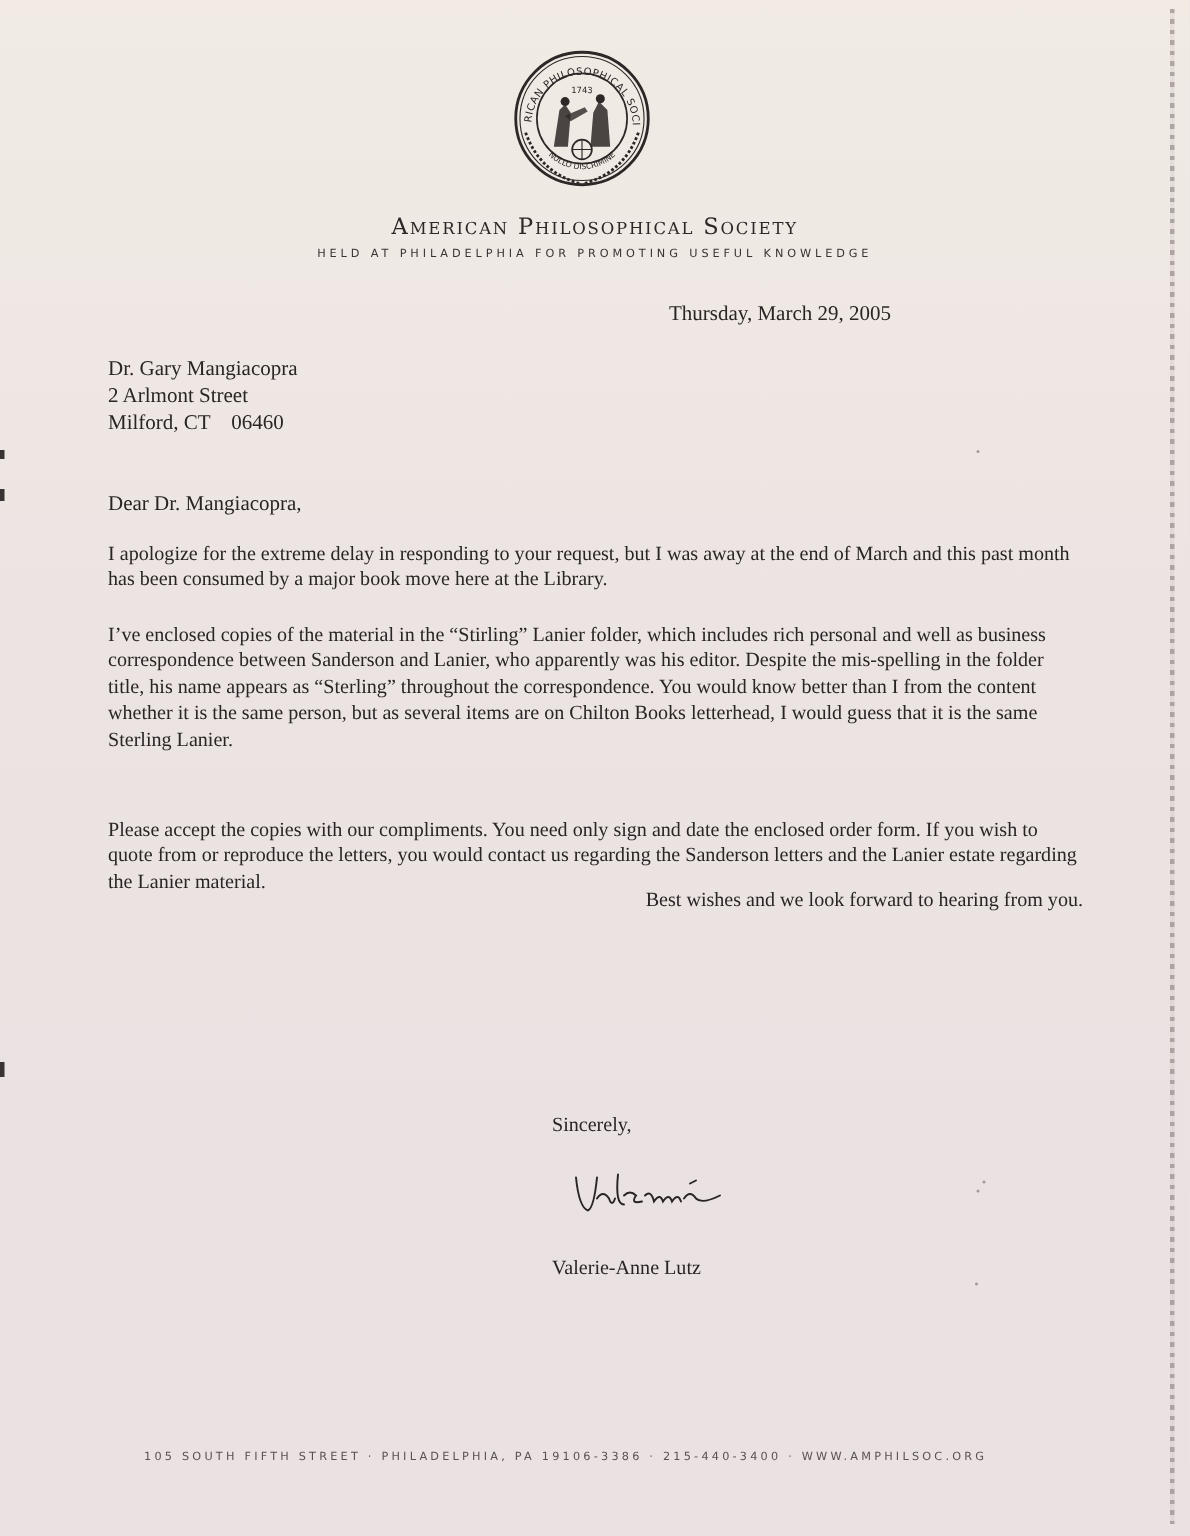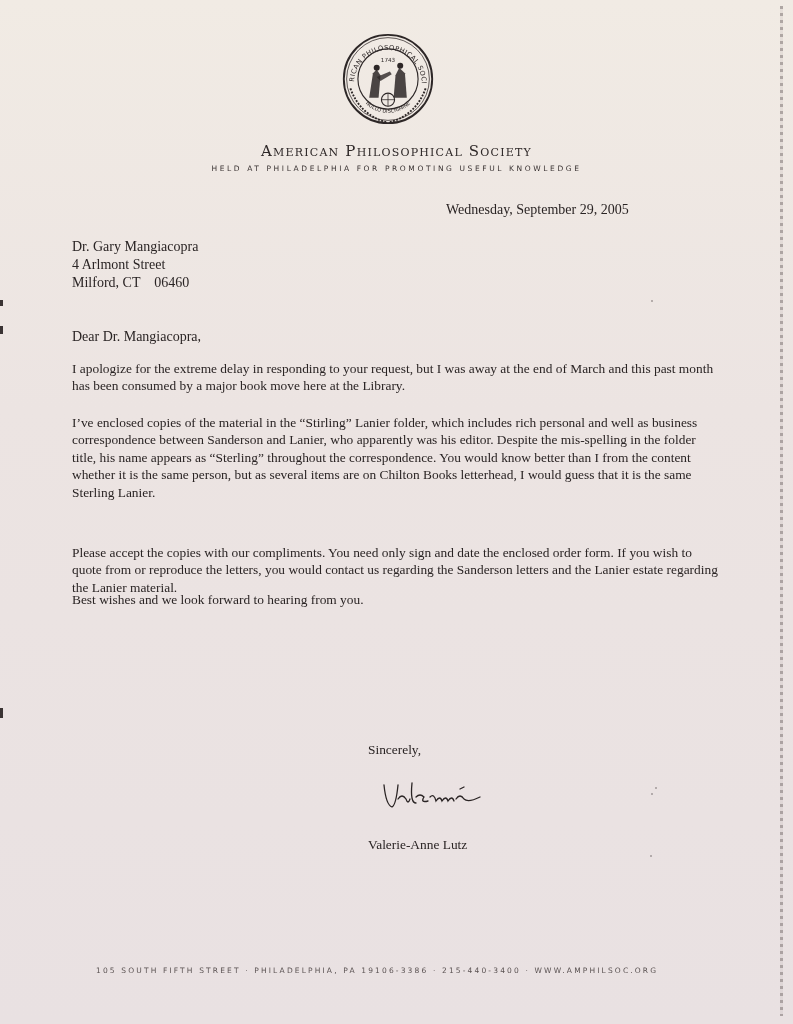--- a/index.html
+++ b/index.html
@@ -170,34 +170,34 @@
     <line x1="43" y1="72" x2="57" y2="72" stroke="#2d2727" stroke-width="0.8"></line>
     <line x1="50" y1="65" x2="50" y2="79" stroke="#2d2727" stroke-width="0.8"></line>
 
     <path d="M10 60 Q 20 88 48 96" fill="none" stroke="#2d2727" stroke-width="2" stroke-dasharray="2 1.5"></path>
     <path d="M90 60 Q 80 88 52 96" fill="none" stroke="#2d2727" stroke-width="2" stroke-dasharray="2 1.5"></path>
   </svg>
 
   <div class="society-name">American Philosophical Society</div>
   <div class="society-motto">HELD AT PHILADELPHIA FOR PROMOTING USEFUL KNOWLEDGE</div>
 
-  <div class="date">Wednesday, September 29, 2005</div>
+  <div class="date">Thursday, March 29, 2005</div>
 
   <div class="address">
     <div>Dr. Gary Mangiacopra</div>
-    <div>4 Arlmont Street</div>
+    <div>2 Arlmont Street</div>
     <div style="white-space:pre;">Milford, CT    06460</div>
   </div>
 
   <div class="salutation">Dear Dr. Mangiacopra,</div>
 
   <div class="body-para" style="top:360px;">I apologize for the extreme delay in responding to your request, but I was away at the end of March and this past month has been consumed by a major book move here at the Library.</div>
   <div class="body-para" style="top:414px;">I’ve enclosed copies of the material in the “Stirling” Lanier folder, which includes rich personal and well as business correspondence between Sanderson and Lanier, who apparently was his editor.  Despite the mis-spelling in the folder title, his name appears as “Sterling” throughout the correspondence.  You would know better than I from the content whether it is the same person, but as several items are on Chilton Books letterhead, I would guess that it is the same Sterling Lanier.</div>
   <div class="body-para" style="top:520px;margin-top:24px;">Please accept the copies with our compliments.  You need only sign and date the enclosed order form.  If you wish to quote from or reproduce the letters, you would contact us regarding the Sanderson letters and the Lanier estate regarding the Lanier material.</div>
-  <div class="body-para" style="top:591px;">Best wishes and we look forward to hearing from you.</div>
+  <div class="body-para" style="top:591px;text-align:right;">Best wishes and we look forward to hearing from you.</div>
 
   <div class="closing">Sincerely,</div>
 
   <svg class="signature" viewBox="0 0 110 40">
     <path d="M4 10 Q 6 30 12 32 Q 16 30 18 10
              M18 24 Q 22 18 26 24 Q 28 30 30 24
              M32 8 Q 30 28 36 28
              M36 22 Q 40 18 44 22 Q 40 28 48 26
              M50 22 Q 54 18 56 26 Q 60 20 62 26 Q 66 20 68 26 Q 72 20 74 26
              M76 24 Q 80 18 84 24 Q 88 28 100 22

